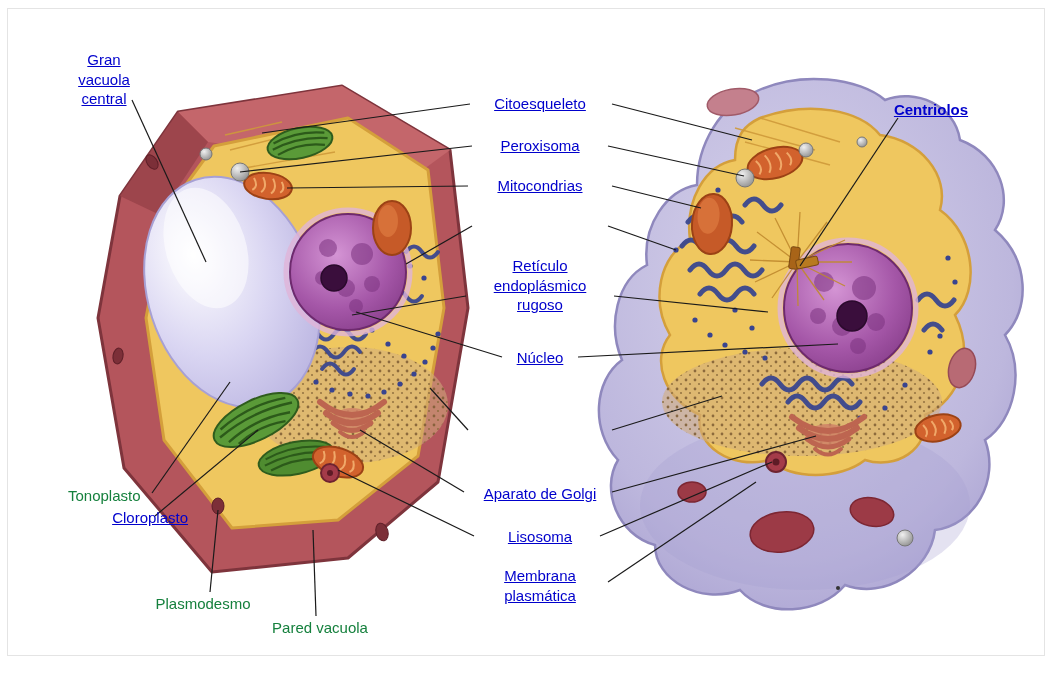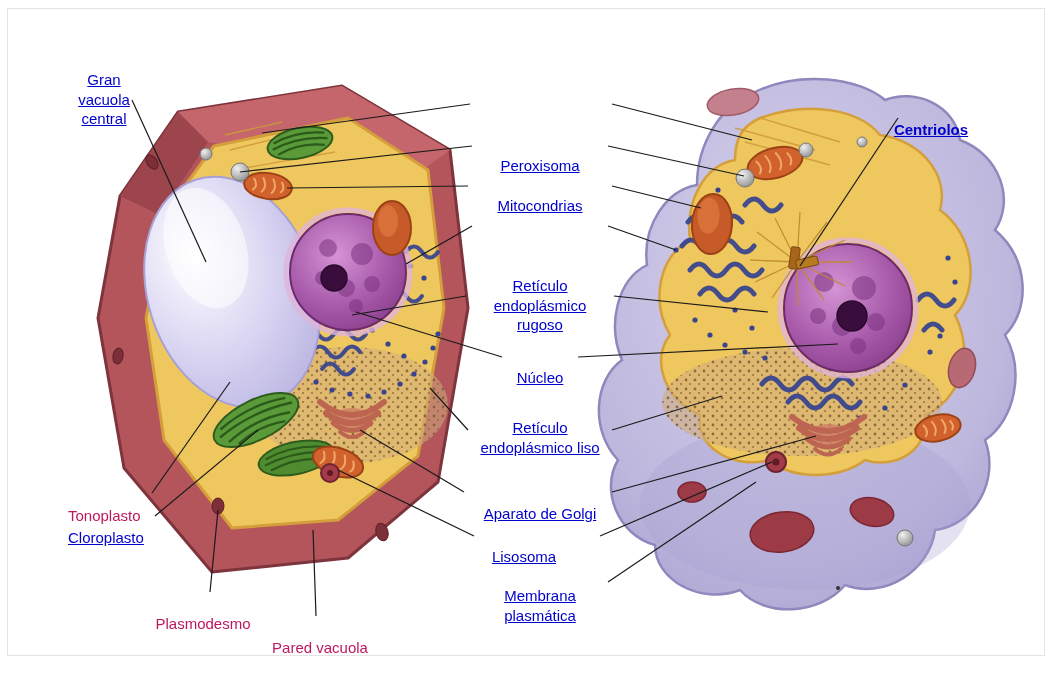--- a/index.html
+++ b/index.html
@@ -14,37 +14,36 @@
     position:absolute;left:7px;top:8px;width:1036px;height:646px;
     border:1px solid #e4e4e4;
   }
   .art{position:absolute;left:0;top:0;}
   .label{
     position:absolute;
     font-size:15px;
     line-height:1.3;
     text-align:center;
     white-space:normal;
-    margin-top:20px;
   }
   .label.link{color:#0000cc;text-decoration:underline;}
-  .label.plain{color:#be185d;text-decoration:none;}
+  .label.plain{color:#15803d;text-decoration:none;}
   #lbl-gran-vacuola   {left:62px;  top:50px;  width:84px;}
   #lbl-citoesqueleto  {left:465px; top:94px;  width:150px;}
   #lbl-peroxisoma     {left:465px; top:136px; width:150px;}
   #lbl-mitocondrias   {left:465px; top:176px; width:150px;}
   #lbl-ribosomas      {left:465px; top:216px; width:150px;}
   #lbl-re-rugoso      {left:477px; top:256px; width:126px;}
   #lbl-nucleo         {left:465px; top:348px; width:150px;text-align:center;}
   #lbl-re-liso        {left:477px; top:398px; width:126px;}
   #lbl-aparato-golgi  {left:458px; top:484px; width:164px;}
-  #lbl-lisosoma       {left:449px; top:527px; width:150px;}
+  #lbl-lisosoma       {left:465px; top:527px; width:150px;}
   #lbl-membrana       {left:477px; top:566px; width:126px;}
   #lbl-tonoplasto     {left:68px;  top:486px; width:120px; text-align:left;}
-  #lbl-cloroplasto    {left:68px;  top:508px; width:120px; text-align:left;}
+  #lbl-cloroplasto    {left:68px;  top:508px; width:120px; text-align:right;}
   #lbl-plasmodesmo    {left:138px; top:594px; width:130px;}
   #lbl-pared-celular  {left:258px; top:618px; width:124px;}
   #lbl-centriolos     {left:876px; top:100px; width:110px;font-weight:bold;}
 </style>
 </head>
 <body>
 
 <div class="canvas">
   <div class="frame"></div>
 
@@ -363,25 +362,25 @@
 
       <line x1="210" y1="592" x2="218" y2="510"></line>
 
       <line x1="316" y1="616" x2="313" y2="530"></line>
 
       <line x1="898" y1="118" x2="800" y2="266"></line>
     </g>
   </svg>
 
   <div class="label link" id="lbl-gran-vacuola">Gran vacuola central</div>
+  <div class="label link" id="lbl-citoesqueleto">Citoesqueleto</div>
   <div class="label link" id="lbl-peroxisoma">Peroxisoma</div>
   <div class="label link" id="lbl-mitocondrias">Mitocondrias</div>
   <div class="label link" id="lbl-re-rugoso">Retículo endoplásmico rugoso</div>
   <div class="label link" id="lbl-nucleo">Núcleo</div>
-  <div class="label link" id="lbl-re-liso">Retículo endoplásmico liso</div>
   <div class="label link" id="lbl-aparato-golgi">Aparato de Golgi</div>
   <div class="label link" id="lbl-lisosoma">Lisosoma</div>
   <div class="label link" id="lbl-membrana">Membrana plasmática</div>
   <div class="label plain" id="lbl-tonoplasto">Tonoplasto</div>
   <div class="label link" id="lbl-cloroplasto">Cloroplasto</div>
   <div class="label plain" id="lbl-plasmodesmo">Plasmodesmo</div>
   <div class="label plain" id="lbl-pared-celular">Pared vacuola</div>
   <div class="label link" id="lbl-centriolos">Centriolos</div>
 </div>
 

